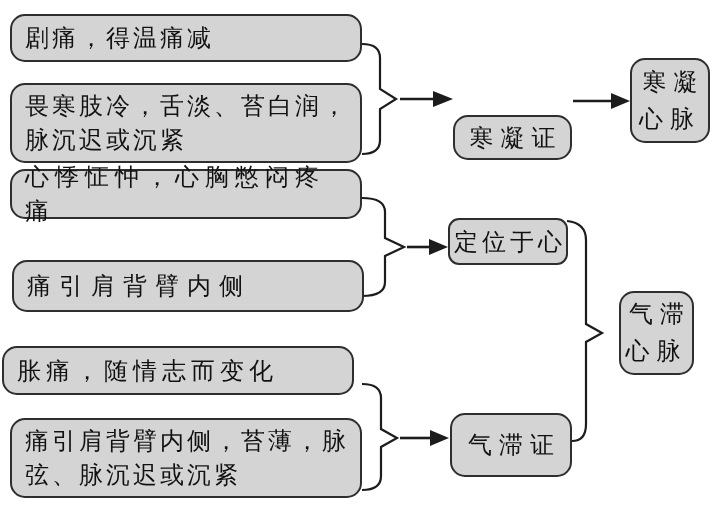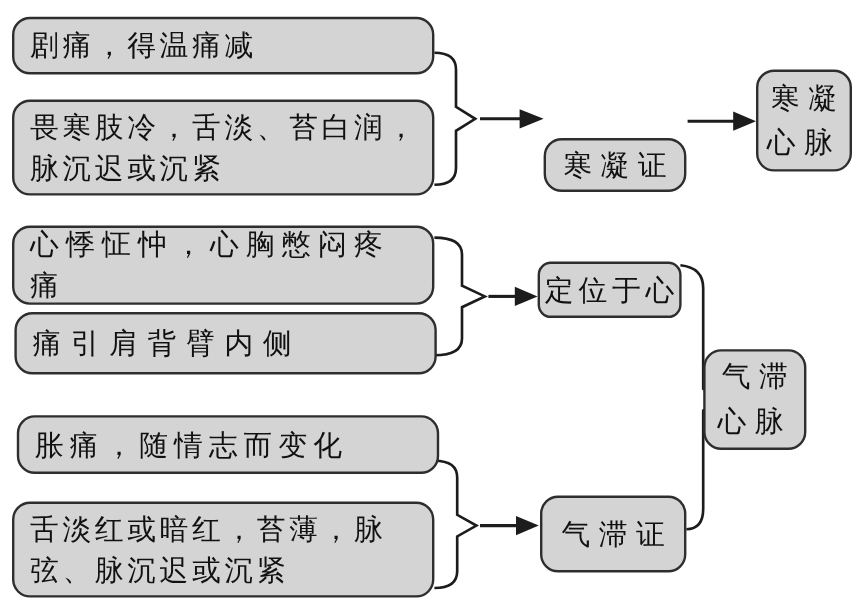--- a/index.html
+++ b/index.html
@@ -97,31 +97,31 @@
     <path class="arrow-shaft" d="M 400 438 L 432 438"></path>
     <polygon class="arrow-head" points="449,438 430,430 430,446"></polygon>
 
     <path class="brace" d="M 567 221 Q 586 223 586 240 L 586 324 L 602 333 L 586 342 L 586 424 Q 586 441 572 441"></path>
   </svg>
 
   <div class="box sym" style="left:10px;top:14px;width:352px;height:48px;">剧痛，得温痛减</div>
 
   <div class="box sym" style="left:10px;top:83px;width:352px;height:80px;">畏寒肢冷，舌淡、苔白润，脉沉迟或沉紧</div>
 
-  <div class="box sym sp6" style="left:10px;top:188px;width:352px;height:66px;">心悸怔忡，心胸憋闷疼痛</div>
+  <div class="box sym sp6" style="left:10px;top:169px;width:352px;height:50px;">心悸怔忡，心胸憋闷疼痛</div>
 
   <div class="box sym sp8" style="left:12px;top:260px;width:352px;height:52px;">痛引肩背臂内侧</div>
 
-  <div class="box sym sp5" style="left:14px;top:346px;width:352px;height:49px;">胀痛，随情志而变化</div>
+  <div class="box sym sp5" style="left:2px;top:346px;width:352px;height:49px;">胀痛，随情志而变化</div>
 
-  <div class="box sym" style="left:10px;top:418px;width:352px;height:80px;">舌淡红或暗红，苔薄，脉弦、脉沉迟或沉紧</div>
+  <div class="box sym" style="left:10px;top:418px;width:352px;height:80px;">痛引肩背臂内侧，苔薄，脉弦、脉沉迟或沉紧</div>
 
   <div class="box node" style="left:453px;top:79px;width:119px;height:45px;margin-top:36px;">寒凝证</div>
 
   <div class="box node" style="left:448px;top:218px;width:120px;height:47px;letter-spacing:4px;text-indent:4px;border-radius:11px;">定位于心</div>
 
   <div class="box node" style="left:450px;top:413px;width:122px;height:64px;">气滞证</div>
 
   <div class="box pattern" style="left:630px;top:58px;width:80px;height:85px;">寒凝心脉</div>
 
-  <div class="box pattern" style="left:586px;top:291px;width:86px;height:84px;">气滞心脉</div>
+  <div class="box pattern" style="left:619px;top:291px;width:75px;height:84px;">气滞心脉</div>
 
 </div>
 
 </body></html>

